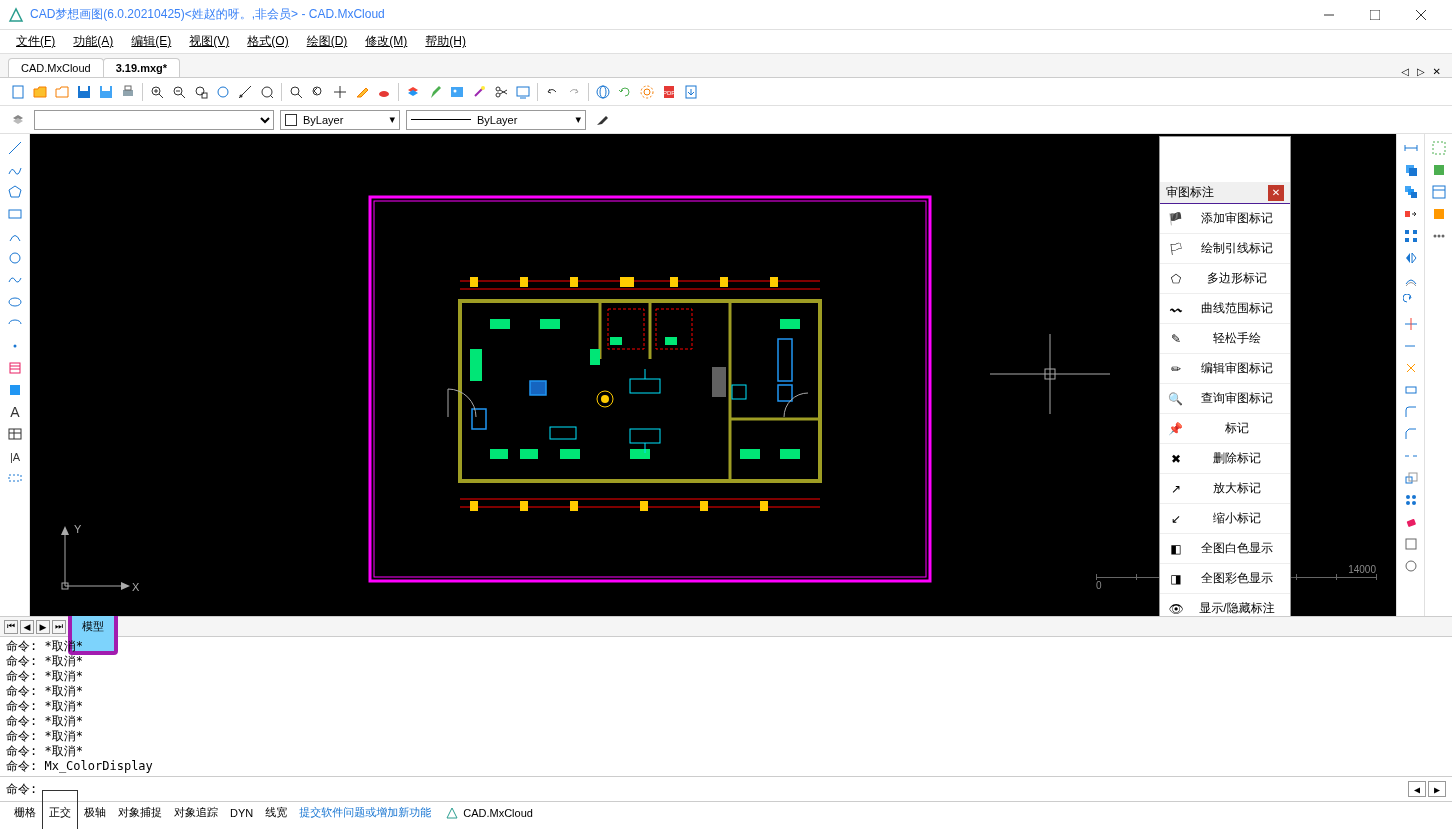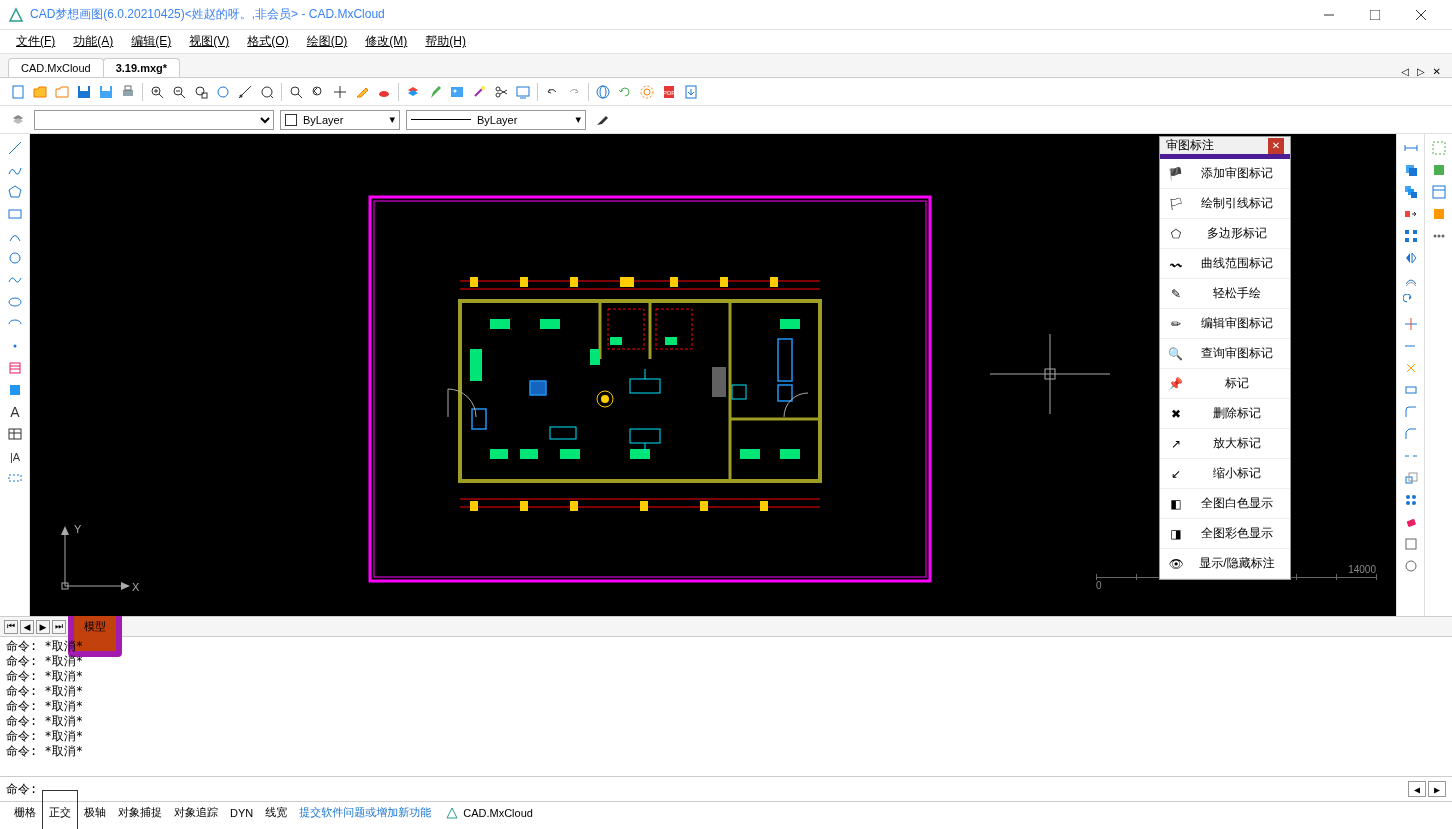--- a/index.html
+++ b/index.html
@@ -25,34 +25,34 @@
 .propbar .colorswatch { width: 12px; height: 12px; border: 1px solid #333; background: #fff; }
 .propbar .linesample { width: 60px; height: 1px; background: #000; }
 .workarea { position: relative; display: flex; height: 482px; }
 .ltoolbar { width: 30px; background: #fff; border-right: 1px solid #e0e0e0; display: flex; flex-direction: column; align-items: center; padding: 4px 0; gap: 2px; }
 .ltoolbar .ltbtn { width: 22px; height: 20px; display: flex; align-items: center; justify-content: center; cursor: pointer; }
 .canvas { flex: 1; background: #000; position: relative; overflow: hidden; }
 .rtoolbar { width: 56px; background: #fff; border-left: 1px solid #e0e0e0; display: flex; }
 .rtcol { width: 28px; display: flex; flex-direction: column; align-items: center; padding: 4px 0; gap: 2px; }
 .rtcol .rtbtn { width: 22px; height: 20px; display: flex; align-items: center; justify-content: center; cursor: pointer; }
 .panel { position: absolute; right: 105px; top: 2px; width: 132px; background: #fff; border: 1px solid #999; box-shadow: 2px 2px 6px rgba(0,0,0,0.3); z-index: 10; }
-.panel .phead { height: 22px; background: #f0f0f0; display: flex; align-items: center; padding: 0 6px; font-size: 12px; border-bottom: 5px solid #4c1d95; }
+.panel .phead { height: 22px; background: #f0f0f0; display: flex; align-items: center; padding: 0 6px; font-size: 12px; border-bottom: 1px solid #4c1d95; margin-top: 45px; }
 .panel .phead .ptitle { flex: 1; }
 .panel .phead .pclose { width: 16px; height: 16px; background: #c0392b; color: #fff; display: flex; align-items: center; justify-content: center; cursor: pointer; font-size: 10px; }
 .panel .pitem { height: 30px; display: flex; align-items: center; padding: 0 8px; gap: 8px; border-bottom: 1px solid #eee; cursor: pointer; font-size: 12px; }
 .panel .pitem .picon { width: 16px; height: 16px; display: flex; align-items: center; justify-content: center; }
 .panel .pitem .plabel { flex: 1; text-align: center; }
 .drawing { position: absolute; left: 330px; top: 55px; }
 .coordsys { position: absolute; left: 20px; bottom: 15px; }
 .ruler { position: absolute; right: 20px; bottom: 25px; color: #888; font-size: 10px; }
 .ruler .rline { width: 280px; height: 1px; background: #666; position: relative; }
 .ruler .rtick { position: absolute; width: 1px; height: 6px; background: #666; top: -3px; }
 .bottabs { height: 20px; display: flex; align-items: center; padding: 0 4px; background: #f5f5f5; border-top: 1px solid #ccc; gap: 2px; }
 .bottabs .btarrow { width: 14px; height: 14px; border: 1px solid #999; display: flex; align-items: center; justify-content: center; cursor: pointer; font-size: 9px; }
-.bottabs .bttab { padding: 17px 10px; border: 6px solid #a21caf; background: #c2410c; cursor: pointer; font-size: 11px; border-radius: 0 0 4px 4px; }
+.bottabs .bttab { padding: 17px 10px; border: 4px solid #a21caf; background: #7dd3fc; cursor: pointer; font-size: 11px; border-radius: 0 0 4px 4px; }
 .cmdhistory { height: 140px; overflow-y: auto; background: #fff; border-top: 1px solid #ccc; padding: 2px 6px; font-family: SimSun, monospace; font-size: 12px; line-height: 15px; }
 .cmdline { height: 22px; display: flex; align-items: center; padding: 12px 6px; border-top: 1px solid #ccc; font-family: SimSun, monospace; }
 .cmdline .cprompt { margin-right: 4px; }
 .cmdline input { flex: 1; border: none; outline: none; font-family: inherit; font-size: 12px; }
 .cmdline .cscroll { display: flex; gap: 2px; }
 .cmdline .csbtn { width: 18px; height: 16px; border: 1px solid #999; display: flex; align-items: center; justify-content: center; cursor: pointer; font-size: 10px; }
 .statusbar { height: 22px; display: flex; align-items: center; padding: 0 8px; border-top: 1px solid #ccc; background: #fff; font-size: 11px; }
 .statusbar .coords { flex: 1; }
 .statusbar .sitem { padding: 14px 6px; cursor: pointer; text-align: center; }
 .statusbar .sitem.active { border: 1px solid #333; }
@@ -753,20 +753,21 @@
 
 <div class="cmdhistory">
   <div>命令:  *取消*</div>
   <div>命令:  *取消*</div>
   <div>命令:  *取消*</div>
   <div>命令:  *取消*</div>
   <div>命令:  *取消*</div>
   <div>命令:  *取消*</div>
   <div>命令:  *取消*</div>
   <div>命令:  *取消*</div>
+  <div>命令:  Mx_ColorDisplay</div>
 </div>
 
 <div class="cmdline">
   <span class="cprompt">命令:</span>
   <input type="text" value="" style="">
   <div class="cscroll">
     <div class="csbtn">◀</div>
     <div class="csbtn">▶</div>
   </div>
 </div>

